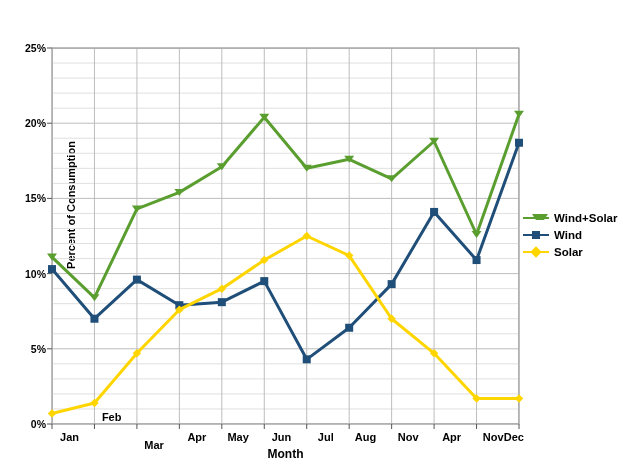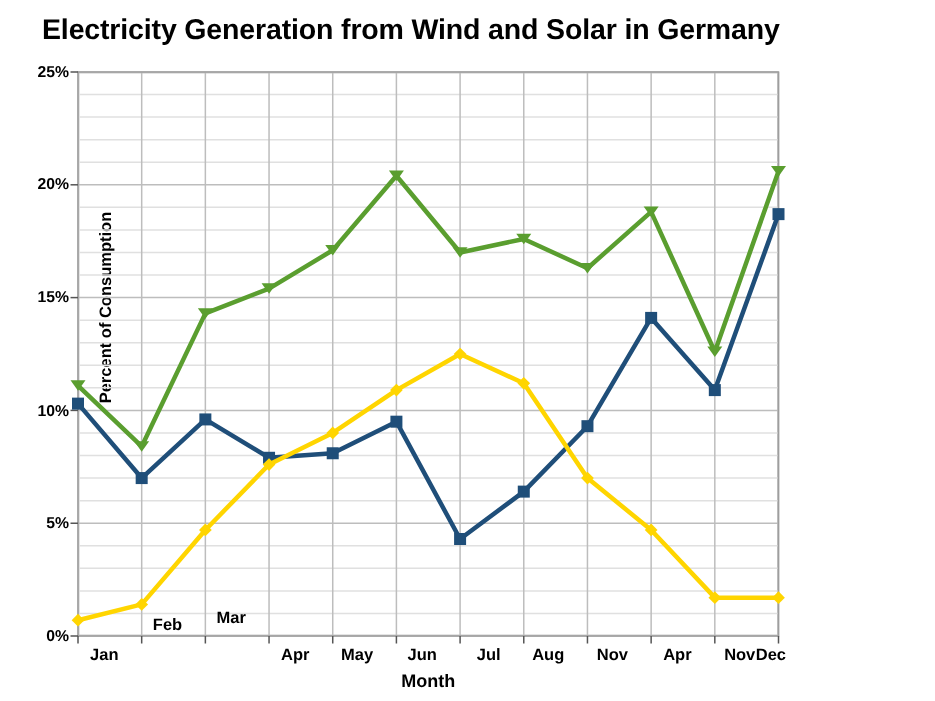--- a/index.html
+++ b/index.html
@@ -111,21 +111,20 @@
     background:#ffd500;
     width:7px;height:7px;left:9.5px;top:3.5px;
     transform:rotate(45deg);
   }
 </style>
 </head>
 <body>
 
 <div id="chart-root">
 
-  <div class="chart-title">Electricity Generation from Wind and Solar in Germany</div>
 
   <div class="plot-frame">
     <div class="ylabel">Percent of Consumption</div>
   </div>
 
   <svg class="svg-layer" id="vector">
       <line x1="52" x2="519" y1="424" y2="424" stroke="#bdbdbd" stroke-width="1"></line>
       <line x1="52" x2="519" y1="408.96" y2="408.96" stroke="#e0e0e0" stroke-width="1"></line>
       <line x1="52" x2="519" y1="393.92" y2="393.92" stroke="#e0e0e0" stroke-width="1"></line>
       <line x1="52" x2="519" y1="378.88" y2="378.88" stroke="#e0e0e0" stroke-width="1"></line>
@@ -227,27 +226,50 @@
       <div class="ytick" style="top: 424px; left: 2px; right: auto;">0%</div>
       <div class="ytick" style="top: 348.8px; left: 2px; right: auto;">5%</div>
       <div class="ytick" style="top: 273.6px; left: 2px; right: auto;">10%</div>
       <div class="ytick" style="top: 198.4px; left: 2px; right: auto;">15%</div>
       <div class="ytick" style="top: 123.2px; left: 2px; right: auto;">20%</div>
       <div class="ytick" style="top: 48px; left: 2px; right: auto;">25%</div>
     </div>
   <div id="xtick-holder">
       <div class="xtick" style="left: 52px; top: 431px;">Jan</div>
       <div class="xtick" style="left: 94.4545px; top: 411px;">Feb</div>
-      <div class="xtick" style="left: 136.909px; top: 406px;">Mar</div>
+      <div class="xtick" style="left: 136.909px; top: 439px;">Mar</div>
       <div class="xtick" style="left: 179.364px; top: 431px;">Apr</div>
       <div class="xtick" style="left: 221.818px; top: 431px;">May</div>
       <div class="xtick" style="left: 264.273px; top: 431px;">Jun</div>
       <div class="xtick" style="left: 306.727px; top: 431px;">Jul</div>
       <div class="xtick" style="left: 349.182px; top: 431px;">Aug</div>
       <div class="xtick" style="left: 391.636px; top: 431px;">Nov</div>
       <div class="xtick" style="left: 434.091px; top: 431px;">Apr</div>
       <div class="xtick" style="left: 476.545px; top: 431px;">Nov</div>
       <div class="xtick" style="left: 497px; top: 431px;">Dec</div>
     </div>
 
   <div class="xlabel">Month</div>
 
+  <div class="legend" id="legend">
+      <div class="legend-row">
+        <span class="legend-swatch">
+          <span class="ln" style="background: rgb(90, 158, 47);"></span>
+          <span class="mk mk-tri" style="border-top-color: rgb(90, 158, 47);"></span>
+        </span>
+        <span>Wind+Solar</span>
+      </div>
+      <div class="legend-row">
+        <span class="legend-swatch">
+          <span class="ln" style="background: rgb(31, 78, 121);"></span>
+          <span class="mk mk-square" style="background: rgb(31, 78, 121);"></span>
+        </span>
+        <span>Wind</span>
+      </div>
+      <div class="legend-row">
+        <span class="legend-swatch">
+          <span class="ln" style="background: rgb(255, 213, 0);"></span>
+          <span class="mk mk-dia" style="background: rgb(255, 213, 0);"></span>
+        </span>
+        <span>Solar</span>
+      </div>
+    </div>
 </div>
 
 </body></html>

